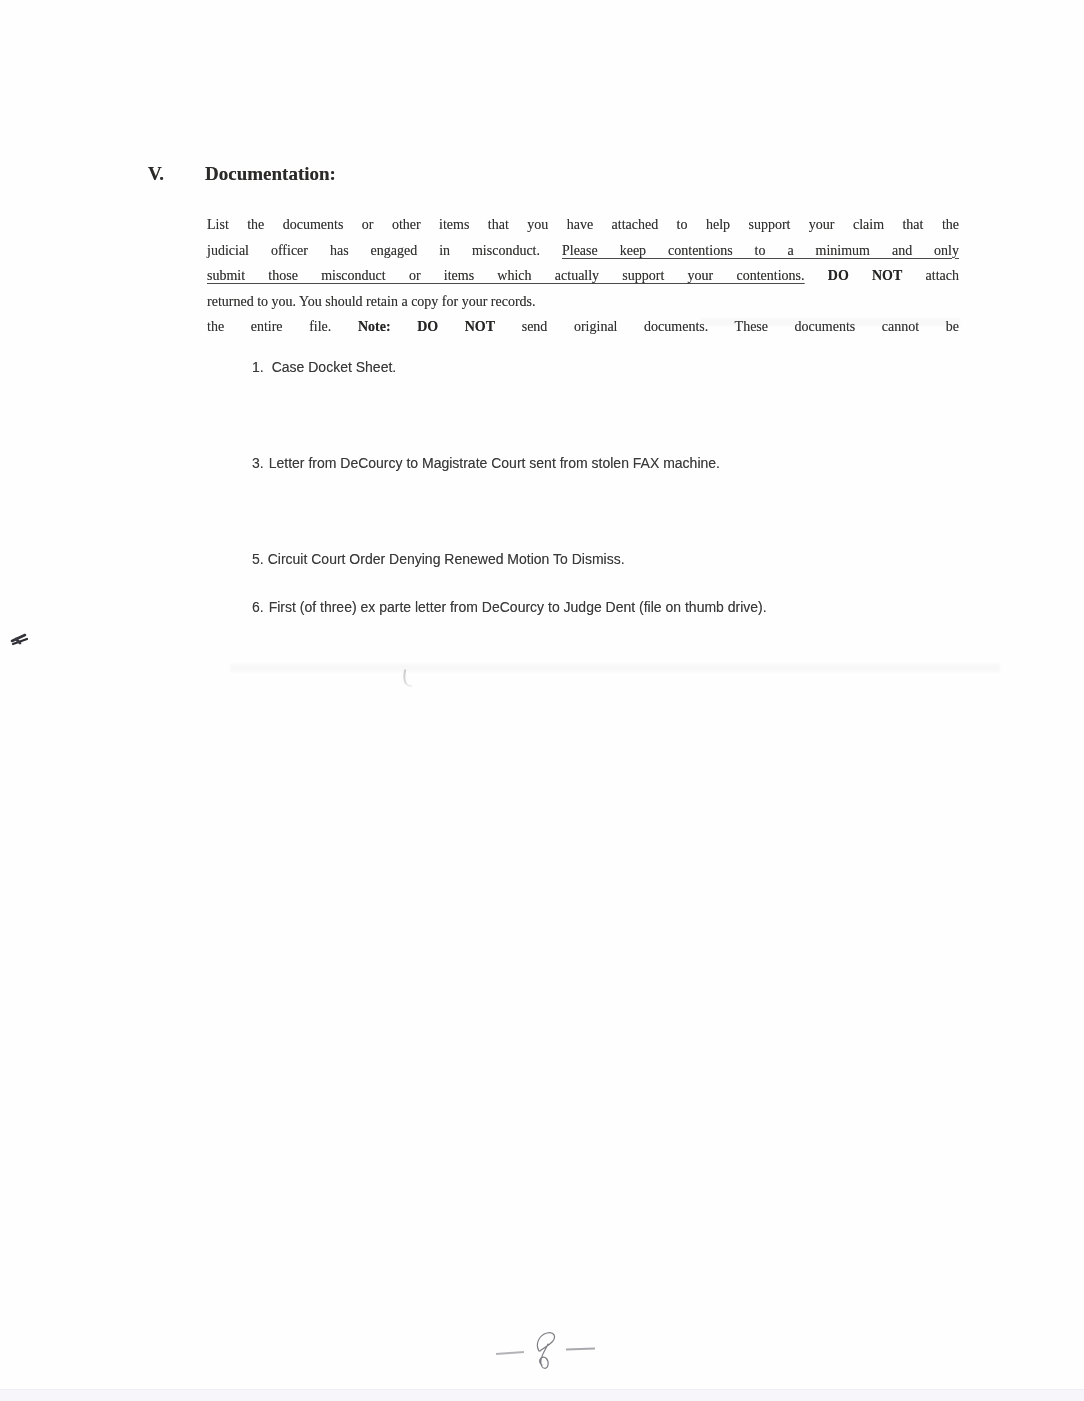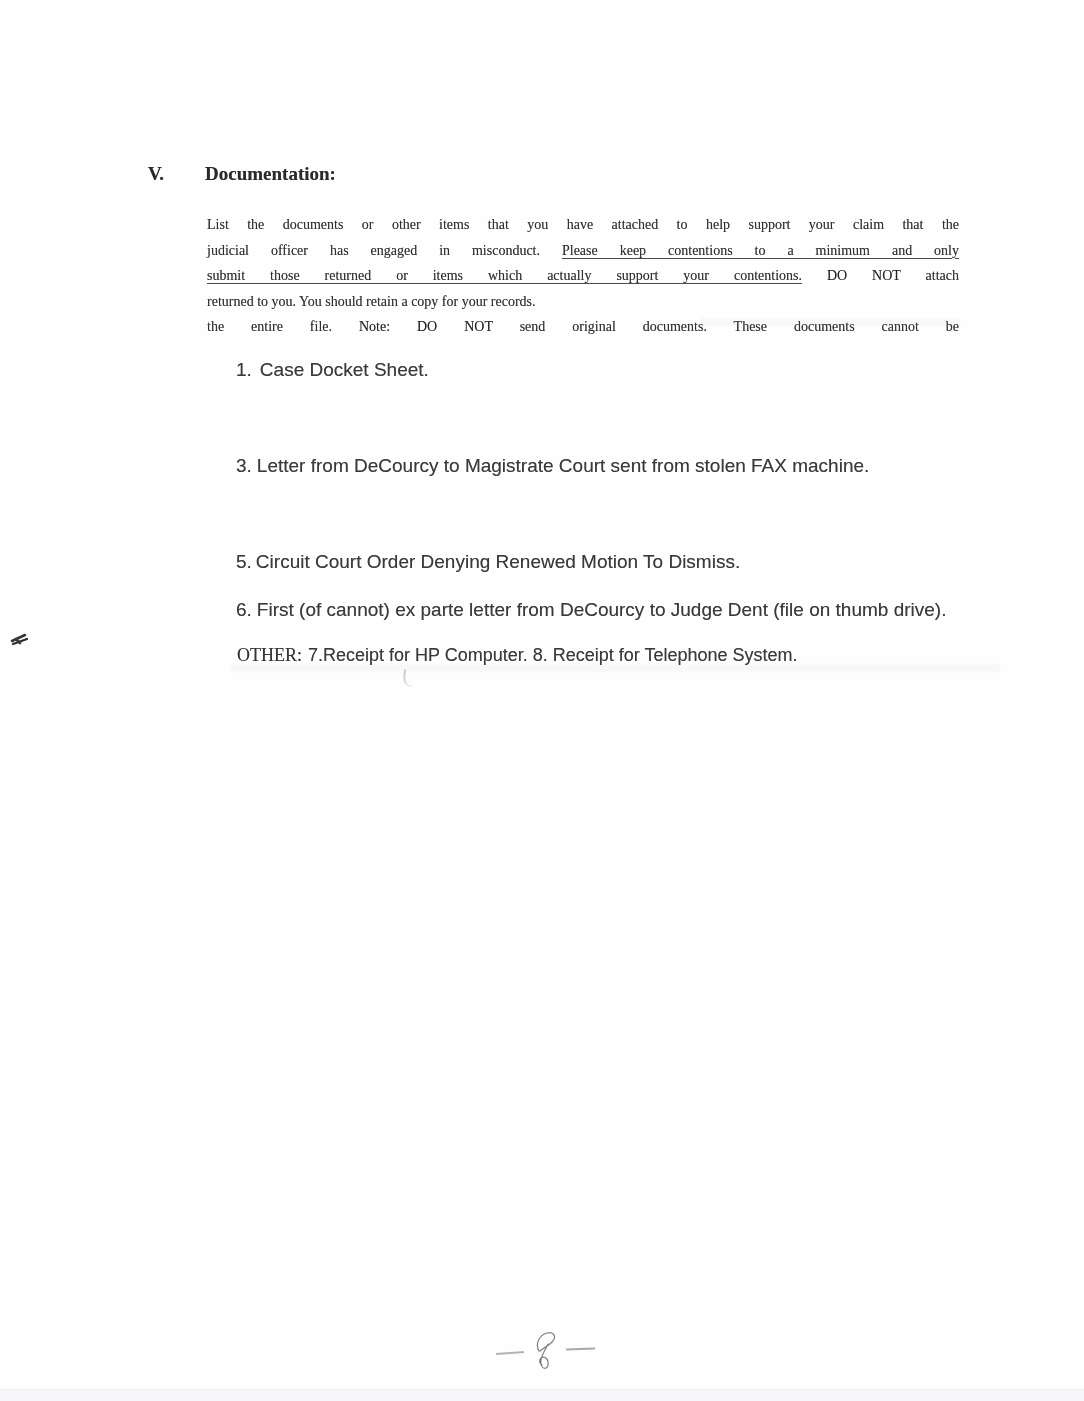--- a/index.html
+++ b/index.html
@@ -32,34 +32,34 @@
   .intro {
     position: absolute;
     top: 212px; left: 207px;
     width: 752px;
     font-size: 14px;
     line-height: 25.5px;
     color: #323130;
   }
   .intro .line { text-align: justify; text-align-last: justify; }
   .intro .line.last { text-align-last: left; }
-  .intro b { font-weight: normal; color: #262524; margin-top: 20px; }
+  .intro b { font-weight: bold; color: #262524; margin-top: 20px; }
   .u {
     text-decoration: underline;
     text-decoration-thickness: 1.4px;
     text-decoration-color: #4a4a4a;
     text-underline-offset: 3px;
   }
 
   .attachment-item {
     position: absolute;
-    left: 236px;
+    left: 252px;
     width: 800px;
     font-family: "Liberation Sans", sans-serif;
-    font-size: 19px;
+    font-size: 14px;
     color: #3a3a3c;
     white-space: nowrap;
   }
   .attachment-item .num { display: inline-block; margin-right: 8px; }
 
   .other-line {
     position: absolute;
     left: 237px; top: 645px;
     width: 800px;
     font-size: 18px;
@@ -129,21 +129,21 @@
 
   <div class="intro scan-text">
     <div class="line">
       <span>List the documents or other items that you have attached to help support your claim that the</span>
     </div>
     <div class="line">
       <span>judicial officer has engaged in misconduct.</span>
       <span class="u">Please keep contentions to a minimum and only</span>
     </div>
     <div class="line">
-      <span class="u">submit those returned or items which actually support your contentions.</span>
+      <span class="u">submit those misconduct or items which actually support your contentions.</span>
       <b>DO NOT</b>
       <span>attach</span>
     </div>
     <div class="line last">
       <span>returned to you.  You should retain a copy for your records.</span>
     </div>
     <div class="line">
       <span>the entire file.</span>
       <b>Note:  DO NOT</b>
       <span>send original documents.  These documents cannot be</span>
@@ -153,26 +153,23 @@
   <div class="attachment-item scan-text" style="top:359px">
     <span class="num">1.</span><span>Case Docket Sheet.</span>
   </div>
   <div class="attachment-item scan-text" style="top:455px">
     <span class="num" style="margin-right:5px">3.</span><span>Letter from DeCourcy to Magistrate Court sent from stolen FAX machine.</span>
   </div>
   <div class="attachment-item scan-text" style="top:551px">
     <span class="num" style="margin-right:4px">5.</span><span>Circuit Court Order Denying Renewed Motion To Dismiss.</span>
   </div>
   <div class="attachment-item scan-text" style="top:599px">
-    <span class="num" style="margin-right:5px">6.</span><span>First (of cannot) ex parte letter from DeCourcy to Judge Dent (file on thumb drive).</span>
+    <span class="num" style="margin-right:5px">6.</span><span>First (of three) ex parte letter from DeCourcy to Judge Dent (file on thumb drive).</span>
   </div>
 
-  <div class="other-line scan-text">
-    <span class="label">OTHER:</span><span class="val">7.Receipt for HP Computer. 8. Receipt for Telephone System.</span>
-  </div>
 
   <div class="ink-smudge">
     <svg width="26" height="22" viewBox="0 0 26 22" aria-hidden="true">
       <path d="M4 13 L17 7" stroke="#35343a" stroke-width="2.6" fill="none" stroke-linecap="round"></path>
       <path d="M5 16 L19 11" stroke="#2c2b31" stroke-width="2.2" fill="none" stroke-linecap="round"></path>
       <path d="M8 11 l4 4" stroke="#3a3940" stroke-width="2.8" fill="none" stroke-linecap="round"></path>
     </svg>
   </div>
 
   <div class="faint-smudge"></div>

